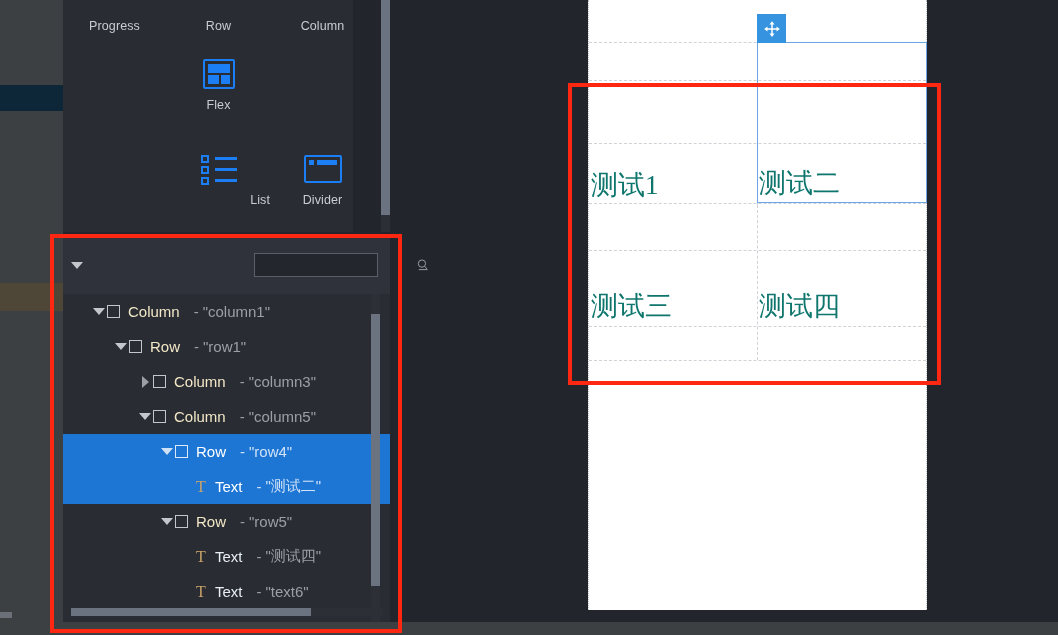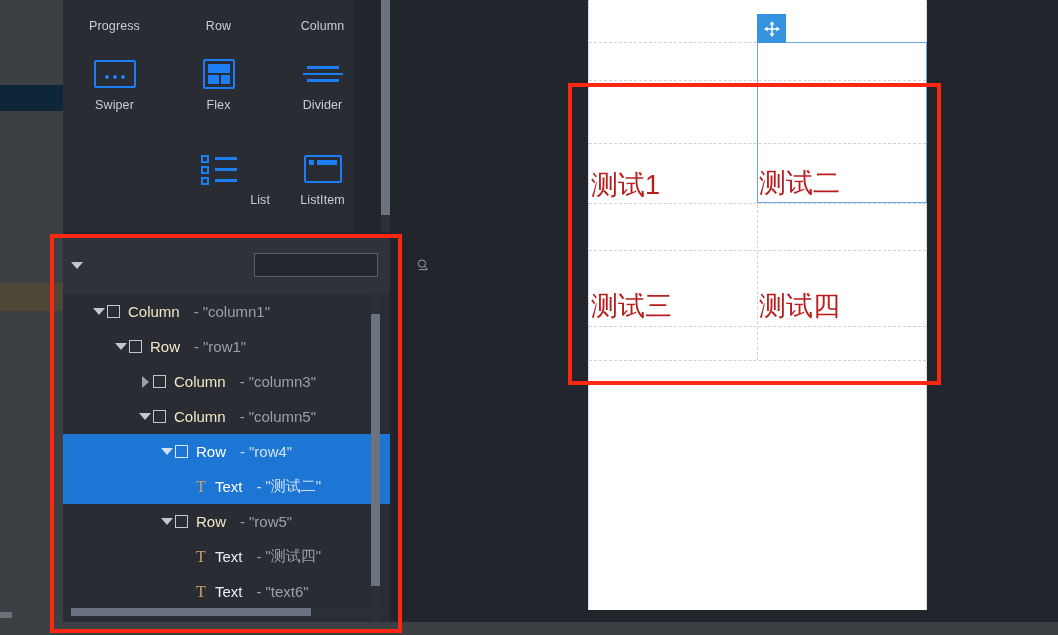--- a/index.html
+++ b/index.html
@@ -296,22 +296,22 @@
     position: absolute; left: 0; width: 100%;
     border-top: 1px dashed #cfd2d6;
   }
   .vdiv {
     position: absolute; top: 21px;
     width: 0; border-left: 1px dashed #cfd2d6;
   }
   .cellText {
     position: absolute;
     font-size: 27px;
-    color: #b91c1c;
-    font-family: Liberation Sans, sans-serif;
+    color: #0f766e;
+    font-family: Liberation Serif, serif;
     line-height: 1;
     white-space: nowrap;
   }
   .sel-box {
     position: absolute;
     border: 1px solid #6ba6e6;
     background: transparent;
   }
   .move-handle {
     position: absolute;
@@ -369,65 +369,49 @@
       </div>
       <div class="pal-cell" style="left:104px; top:-24px;">
         <div class="pal-icon"></div>
         <span class="pal-label">Row</span>
       </div>
       <div class="pal-cell" style="left:208px; top:-24px;">
         <div class="pal-icon"></div>
         <span class="pal-label">Column</span>
       </div>
 
-      <div class="pal-cell" style="left:0px; top:55px;">
-        <div class="pal-icon">
-            <div class="ic-swiper"></div>
-          </div>
-        <span class="pal-label">Swiper</span>
-      </div>
       <div class="pal-cell" style="left:104px; top:55px;">
         <div class="pal-icon">
           <div class="ic-flex">
               <span class="wide"></span>
               <span></span>
               <span></span>
             </div>
         </div>
         <span class="pal-label">Flex</span>
-      </div>
-      <div class="pal-cell" style="left:208px; top:55px;">
-        <div class="pal-icon">
-          <div class="ic-divider">
-              <span></span>
-              <span></span>
-              <span></span>
-            </div>
-        </div>
-        <span class="pal-label">Divider</span>
       </div>
 
       <div class="pal-cell" style="left:104px; top:150px;text-align:right;">
         <div class="pal-icon">
           <div class="ic-list">
             <span class="bx" style="top:1px"></span>
               <span class="ln" style="top:3px"></span>
             <span class="bx" style="top:12px"></span>
               <span class="ln" style="top:14px"></span>
             <span class="bx" style="top:23px"></span>
               <span class="ln" style="top:25px"></span>
           </div>
         </div>
         <span class="pal-label">List</span>
       </div>
       <div class="pal-cell" style="left:208px; top:150px;">
         <div class="pal-icon">
             <div class="ic-listitem"></div>
           </div>
-        <span class="pal-label">ListItem</span>
+        <span class="pal-label">Divider</span>
       </div>
     </div>
   </div>
   <div class="palette-scrollbar">
       <i></i>
     </div>
 
   <div class="tree-panel">
     <div class="tree-header">
       <span class="tri"></span>

